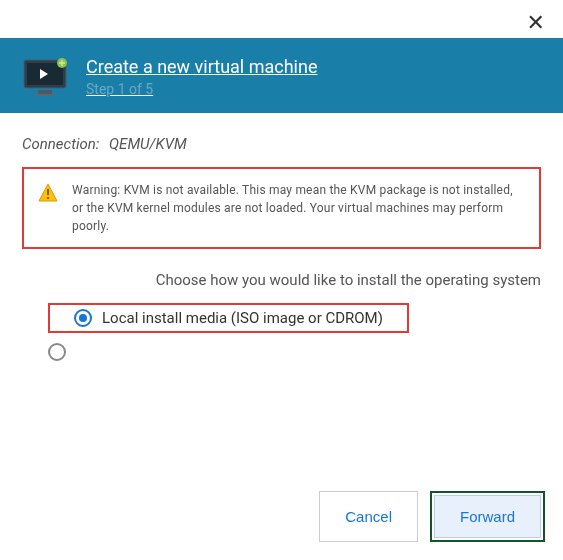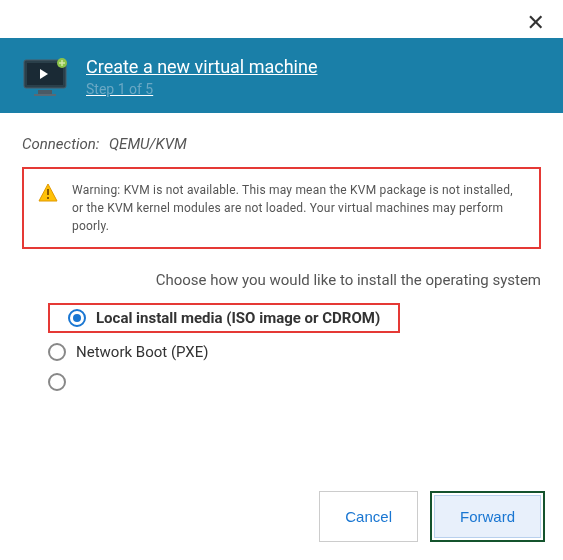--- a/index.html
+++ b/index.html
@@ -90,24 +90,23 @@
     }
     .radio-row {
       display: flex;
       align-items: center;
       gap: 10px;
       margin-bottom: 12px;
       cursor: pointer;
     }
     .radio-row.highlighted {
       border: 2px solid #e53935;
-      padding: 4px 18px;
+      padding: 4px 24px;
       margin-bottom: 10px;
       width: fit-content;
-      font-weight: bold;
     }
     .radio-btn {
       width: 18px;
       height: 18px;
       border: 2px solid #888;
       border-radius: 50%;
       display: flex;
       align-items: center;
       justify-content: center;
       flex-shrink: 0;
@@ -200,24 +199,20 @@
 
   <div class="radio-group">
     <div class="radio-row highlighted">
       <div class="radio-btn selected">
         <div class="radio-inner"></div>
       </div>
       <span class="radio-label">Local install media (ISO image or CDROM)</span>
     </div>
     <div class="radio-row">
       <div class="radio-btn"></div>
-      <span class="radio-label">Network Boot (PXE)</span>
-    </div>
-    <div class="radio-row">
-      <div class="radio-btn"></div>
     </div>
   </div>
 </div>
 
 <div class="footer">
   <button class="btn cancel">Cancel</button>
   <div class="forward-wrap">
     <button class="btn forward">Forward</button>
   </div>
 </div>

